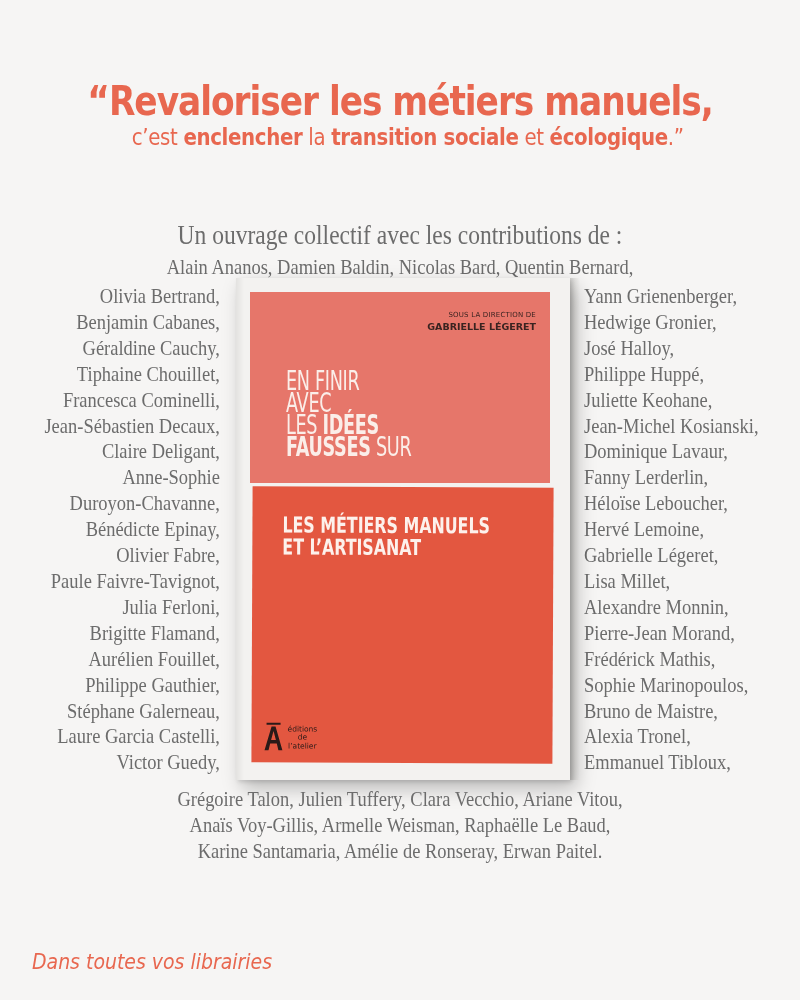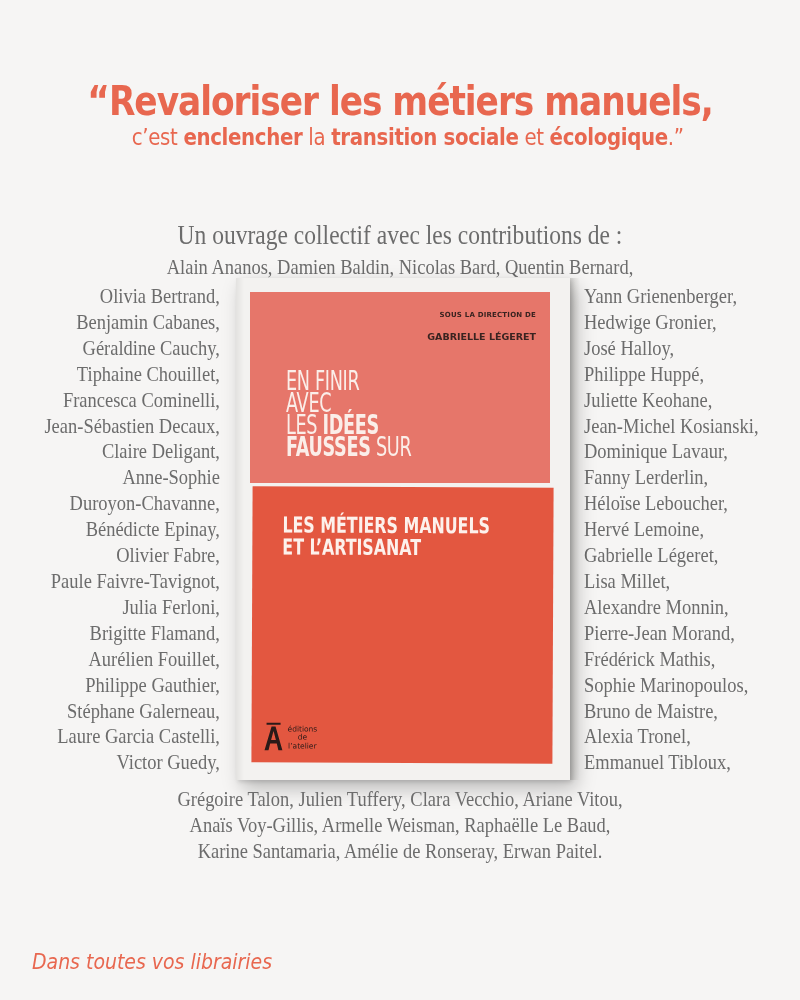--- a/index.html
+++ b/index.html
@@ -72,22 +72,22 @@
   }
   .panel-bottom {
     position: absolute; left: 252px; top: 487px; width: 301px; height: 276px;
     background: #e35740;
     transform: rotate(0.25deg);
   }
   .direction {
     position: absolute; right: 14px; top: 19px; text-align: right;
     color: #3a2320; font-family: "DejaVu Sans", sans-serif;
   }
-  .direction .small { font-size: 7px; font-weight: bold; letter-spacing: 0.2px; }
-  .direction .big { font-size: 9.5px; font-weight: bold; margin-top: 12px; }
+  .direction .small { font-size: 7px; font-weight: normal; letter-spacing: 0.2px; }
+  .direction .big { font-size: 9.5px; font-weight: bold; margin-top: 2px; }
   .cover-title {
     position: absolute; left: 36px; top: 78px; color: #fbeee9;
     font-family: "DejaVu Sans", sans-serif; font-size: 26px; line-height: 22px;
     transform: scaleX(0.68); transform-origin: left top; white-space: nowrap;
     letter-spacing: -0.5px;
   }
   .cover-title .thin { font-weight: normal; font-family: "DejaVu Sans", sans-serif; }
   .cover-title .bold { font-weight: bold; }
   .subject {
     position: absolute; left: 30px; top: 28px; color: #fdf1ec;

